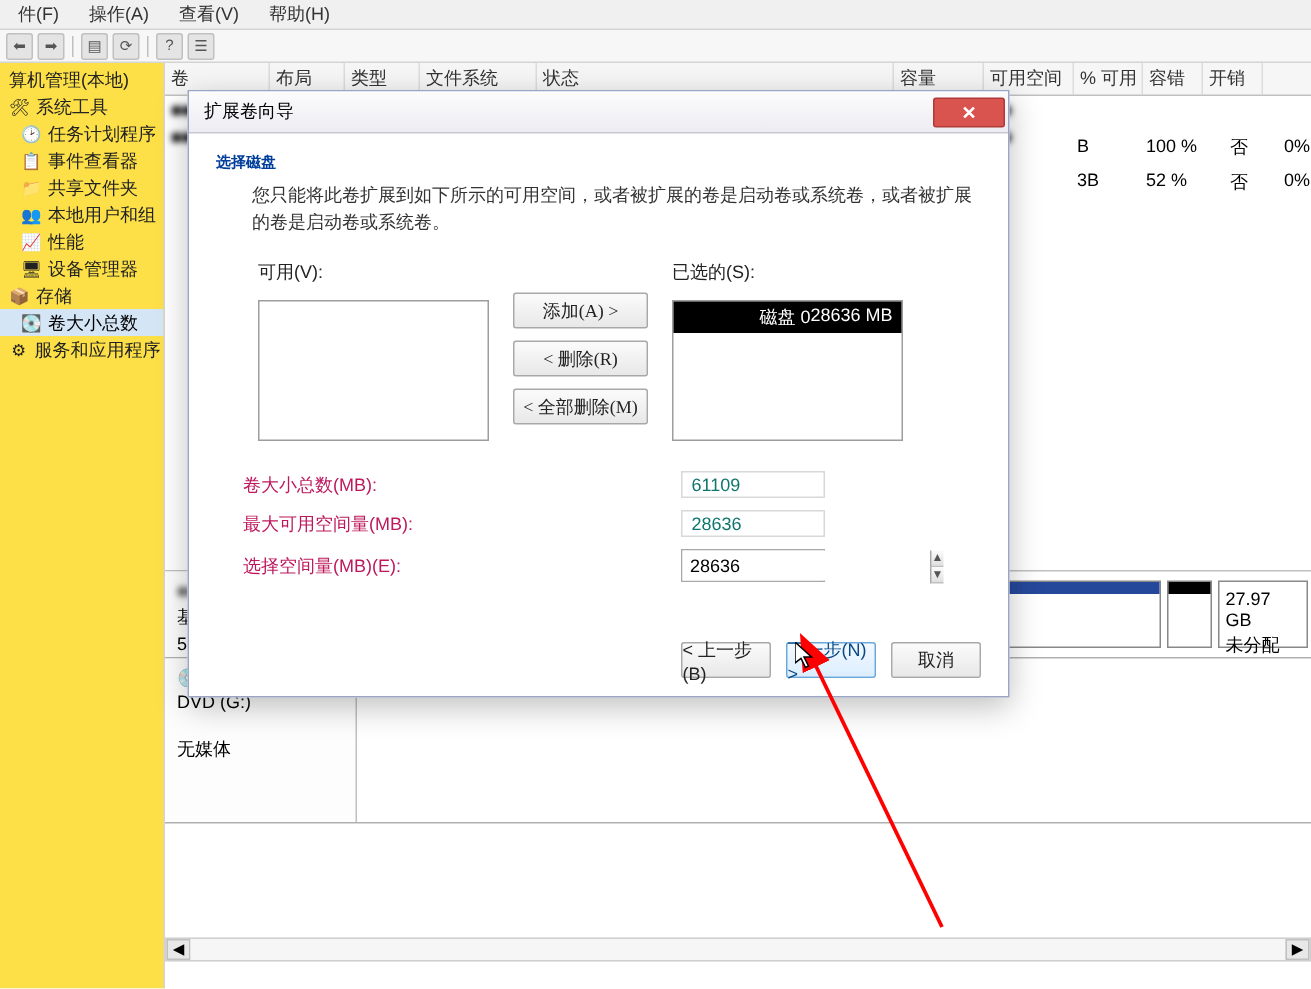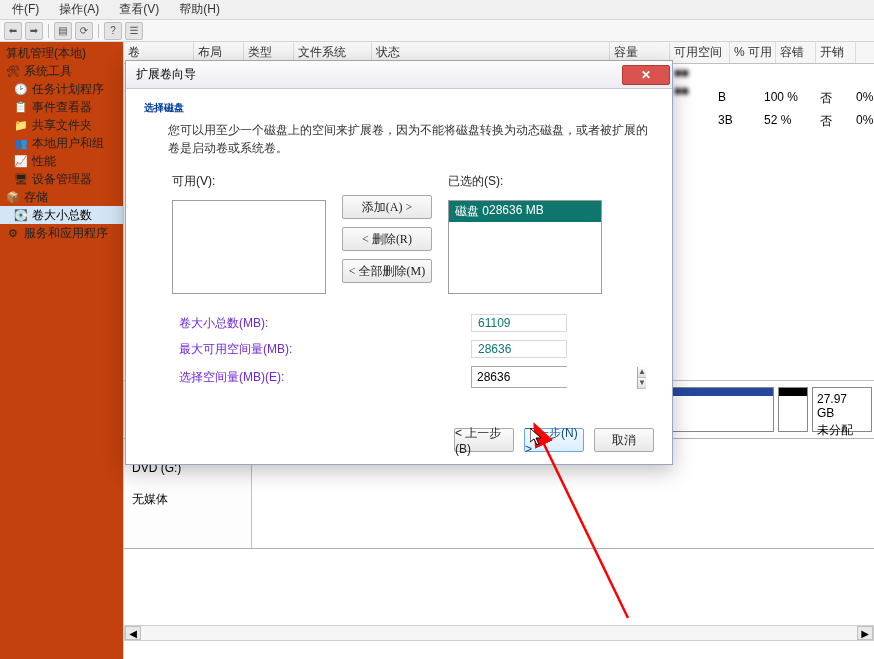--- a/index.html
+++ b/index.html
@@ -5,21 +5,21 @@
     * { box-sizing: border-box; margin: 0; padding: 0; font-family: "Microsoft YaHei", "SimSun", sans-serif; font-size: 12px; }
     body { background: #fff; width: 874px; height: 659px; overflow: hidden; position: relative; }
 
     .menubar { display: flex; align-items: center; background: #f0f0f0; border-bottom: 1px solid #d4d4d4; height: 20px; padding-left: 4px; gap: 4px; }
     .menubar span { padding: 2px 8px; color: #333; }
     .toolbar { display: flex; align-items: center; background: #f7f7f7; border-bottom: 1px solid #d4d4d4; height: 22px; padding-left: 4px; gap: 3px; }
     .toolbar .tool { width: 18px; height: 18px; background: #e4e4e4; border: 1px solid #c0c0c0; border-radius: 2px; display:flex; align-items:center; justify-content:center; font-size:10px; color:#555; }
     .toolbar .sep { width: 1px; height: 14px; background: #c0c0c0; margin: 0 2px; }
 
     .main { display: flex; height: calc(659px - 42px); }
-    .sidebar { width: 124px; background: #c2410c; border-right: 1px solid #d4d4d4; padding-top: 2px; }
+    .sidebar { width: 110px; background: #fde047; border-right: 1px solid #d4d4d4; padding-top: 2px; }
     .tree-item { display: flex; align-items: center; padding: 2px 2px 2px 6px; color: #222; gap: 4px; height: 18px; white-space: nowrap; }
     .tree-item.indent1 { padding-left: 14px; }
     .tree-item.selected { background: #d4e5f5; color: #000; }
     .tree-icon { width: 14px; height: 14px; display: flex; align-items:center; justify-content:center; font-size:11px; }
 
     .content { flex: 1; background: #fff; position: relative; }
     .table-header { display:grid; grid-template-columns: 70px 50px 50px 78px 238px 60px 60px 46px 40px 40px; border-bottom: 1px solid #c0c0c0; background: #f6f6f6; height: 22px; align-items:center;}
     .table-header div { padding: 0 4px; border-right: 1px solid #dcdcdc; color:#333; height:100%; display:flex; align-items:center; overflow:hidden; white-space:nowrap; }
     .table-row { display:grid; grid-template-columns: 70px 50px 50px 78px 238px 60px 60px 46px 40px 40px; height: 18px; align-items:center; filter: blur(2px); pointer-events:none; }
     .table-row div { padding: 0 4px; overflow:hidden; white-space:nowrap; }
@@ -38,27 +38,27 @@
 
     .modal-body { padding: 12px 18px; color:#222; }
     .section-title { font-size:10px; color: #003e9b; font-weight:600; margin-bottom: 6px; }
     .section-desc { color: #444; margin-left: 24px; margin-bottom: 14px; }
     .note { color:#333; margin-left: 24px; margin-bottom: 16px; line-height:1.5; }
 
     .pick-area { display:flex; gap: 16px; align-items:flex-start; margin-left: 28px; }
     .list-col { display:flex; flex-direction:column; gap:8px; }
     .list-label { color:#222; margin-bottom: 2px; }
     .listbox { width: 154px; height: 94px; border:1px solid #9d9d9d; background:#fff; }
-    .listbox .item { background:#0f766e; color:#fff; padding: 2px 6px; display:flex; justify-content:flex-start; }
+    .listbox .item { background:#000000; color:#fff; padding: 2px 6px; display:flex; justify-content:flex-end; }
     .btn-col { display:flex; flex-direction:column; gap:8px; margin-top: 22px; }
     .btn { width: 90px; height: 24px; background: linear-gradient(#fbfbfb, #e8e8e8); border:1px solid #a8a8a8; border-radius:2px; display:flex; align-items:center; justify-content:center; color:#222;font-family:Liberation Serif, serif; }
 
     .fields { margin-top: 20px; margin-left: 18px; display:flex; flex-direction:column; gap:8px; }
     .field-row { display:flex; align-items:center; gap: 12px; }
-    .field-row .label { width: 280px; color:#6d28d9;margin-left:17px; }
+    .field-row .label { width: 280px; color:#be185d; }
     .readout { width: 96px; height: 18px; border:1px solid #d8d8d8; padding: 1px 6px; color:#0f766e; }
     .spinner { width: 96px; height: 22px; display:flex; border:1px solid #a8a8a8; }
     .spinner input { flex:1; border:none; padding:0 5px; font-size:12px; }
     .spinner .buttons { width:16px; display:flex; flex-direction:column; }
     .spinner .buttons div { flex:1; background:linear-gradient(#fbfbfb,#e0e0e0); border-left:1px solid #a8a8a8; text-align:center; font-size:8px; line-height:10px; color:#555; border-bottom:1px solid #c0c0c0; }
 
     .modal-footer { position:absolute; bottom:12px; right:18px; display:flex; gap:10px; }
     .nav-btn { width: 60px; height: 24px; background: linear-gradient(#fbfbfb, #e8e8e8); border:1px solid #a8a8a8; border-radius:2px; display:flex; align-items:center; justify-content:center; color:#222; }
     .nav-btn.primary { background: linear-gradient(#f3f9ff,#dbeeff); border:1px solid #6aa8dc; color:#0a4b86; }
 
@@ -240,21 +240,21 @@
 
 <div class="modal-shadow">
   <div class="titlebar">
     <span>扩展卷向导</span>
     <div class="close">
       <span>✕</span>
     </div>
   </div>
   <div class="modal-body">
     <div class="section-title">选择磁盘</div>
-    <div class="note">您可以用至少一个磁盘上的空间来扩展卷，因为不能将磁盘转换为动态磁盘，或者被扩展的卷是启动卷或系统卷。</div>
+    <div class="note">您只能将此卷扩展到如下所示的可用空间，或者被扩展的卷是启动卷或系统卷，或者被扩展的卷是启动卷或系统卷。</div>
 
     <div class="pick-area">
       <div class="list-col">
         <div class="list-label">可用(V):</div>
         <div class="listbox"></div>
       </div>
       <div class="btn-col">
         <div class="btn">添加(A) &gt;</div>
         <div class="btn">&lt; 删除(R)</div>
         <div class="btn">&lt; 全部删除(M)</div>

